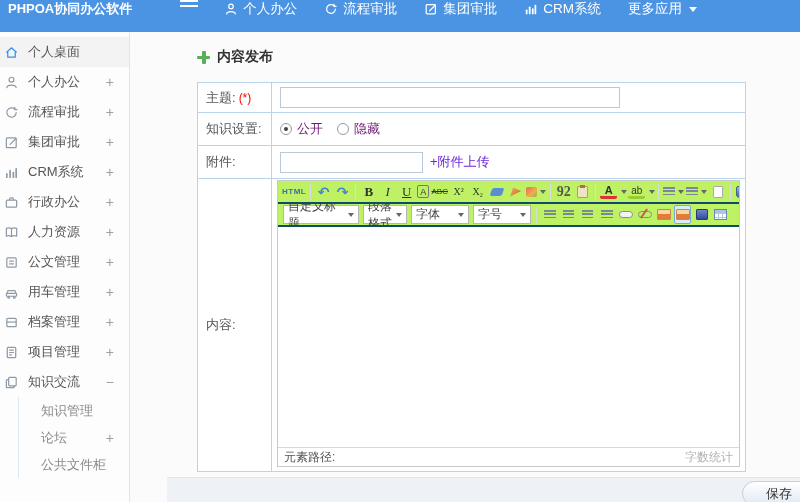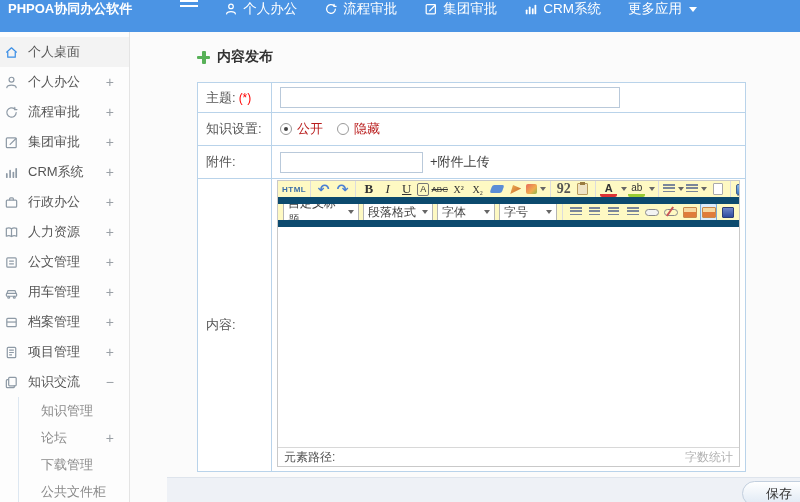--- a/index.html
+++ b/index.html
@@ -39,32 +39,32 @@
   .frow:last-child { border-bottom:none; flex:1; min-height:0; }
   .flabel { flex:none; width:74px; border-right:1px solid #b9d3ea; display:flex; align-items:center; padding-left:8px; font-size:13px; color:#555; }
   .fcontent { flex:1; display:flex; align-items:center; padding-left:8px; min-width:0; }
   .r-subject { height:30px;justify-content:flex-end; }
   .r-know { height:33px; }
   .r-attach { height:33px; }
   .req { color:#f00; margin-left:3px; font-size:12px; }
   .txt-input { height:21px; border:1px solid #b9c9da; background:#fff; font-size:12px; padding:0 4px; outline:none; }
   .subject-input { width:340px; }
   .attach-input { width:143px; }
-  .upload-link { color:#404040; font-size:13px; margin-left:7px; text-decoration:none; cursor:pointer; white-space:nowrap; }
-
-  
-  .radio-group { display:flex; align-items:center; font-size:13px; color:#b91c1c; }
+  .upload-link { color:#6d28d9; font-size:13px; margin-left:7px; text-decoration:none; cursor:pointer; white-space:nowrap; }
+
+  
+  .radio-group { display:flex; align-items:center; font-size:13px; color:#701a75; }
   .radio { width:12px; height:12px; border:1px solid #9a9a9a; border-radius:50%; background:#fff; position:relative; margin-right:5px; flex:none; cursor:pointer; }
   .radio.checked::after { content:""; position:absolute; left:3px; top:3px; width:4px; height:4px; border-radius:50%; background:#444; }
   .radio-lbl { margin-right:14px; }
 
   
   .r-content .fcontent { align-items:flex-start; padding:1px 5px; }
   .editor { width:100%; height:287px; border:1px solid #c9c9c9; background:#fff; display:flex; flex-direction:column; }
-  .toolbar { background:#fef9c3; border-bottom:7px solid #0c4a6e; display:flex; align-items:center; padding:1px 3px; height:23px; overflow:hidden; }
+  .toolbar { background:#bef264; border-bottom:2px solid #0c4a6e; display:flex; align-items:center; padding:1px 3px; height:23px; overflow:hidden; }
   .tb-btn { height:19px; min-width:17px; display:inline-flex; align-items:center; justify-content:center; margin:0 1px; font-size:12px; color:#333; border-radius:2px; cursor:pointer; flex:none; }
   .sep { width:1px; height:16px; background:#dcdcdc; margin:0 3px; flex:none; }
   .t-html { font-size:8px; font-weight:bold; color:#3a6ea8; letter-spacing:.5px; }
   .t-undo { font-size:14px; color:#4a7fd4; font-weight:bold; }
   .t-bold { font-weight:bold; font-family:"Liberation Serif",serif; font-size:13px; }
   .t-italic { font-style:italic; font-family:"Liberation Serif",serif; font-size:13px; }
   .t-under { text-decoration:underline; font-family:"Liberation Serif",serif; font-size:13px; }
   .t-boxA { border:1px solid #777; font-size:9px; padding:0 2px; height:13px; min-width:0; }
   .t-strike { font-size:8px; text-decoration:line-through; letter-spacing:0; }
   .t-script { font-size:10px; font-family:"Liberation Serif",serif; }
@@ -253,24 +253,20 @@
     <div class="submenu">
       <div class="sub-item">
         <span>知识管理</span>
         <span class="expand"></span>
       </div>
       <div class="sub-item">
         <span>论坛</span>
         <span class="expand">+</span>
       </div>
       <div class="sub-item">
-        <span>下载管理</span>
-        <span class="expand"></span>
-      </div>
-      <div class="sub-item">
         <span>公共文件柜</span>
         <span class="expand"></span>
       </div>
     </div>
   </div>
 
   <div class="main">
 
     <div class="page-title">
       <span class="plus-ic"></span>
@@ -363,21 +359,21 @@
               <span class="tb-btn">
                   <span class="ic ic-screen"></span>
                 </span>
             </div>
 
             <div class="toolbar">
               <span class="tb-select" style="width:76px">
                   <span>自定义标题</span>
                   <span class="caret-sm"></span>
                 </span>
-              <span class="tb-select" style="width:70px">
+              <span class="tb-select" style="width:44px">
                   <span>段落格式</span>
                   <span class="caret-sm"></span>
                 </span>
               <span class="tb-select" style="width:58px">
                   <span>字体</span>
                   <span class="caret-sm"></span>
                 </span>
               <span class="tb-select" style="width:58px">
                   <span>字号</span>
                   <span class="caret-sm"></span>

